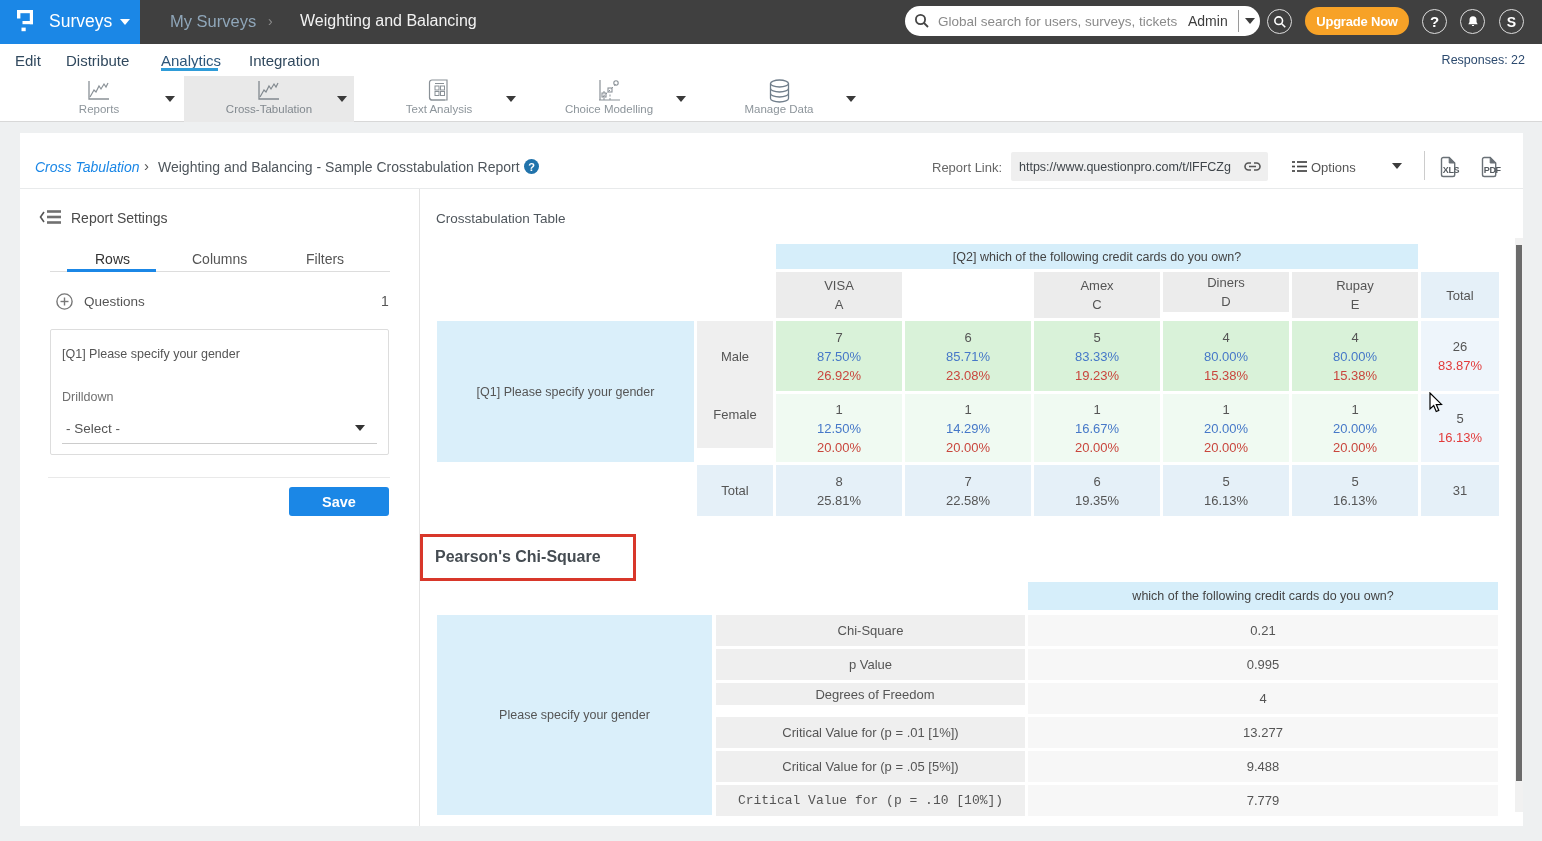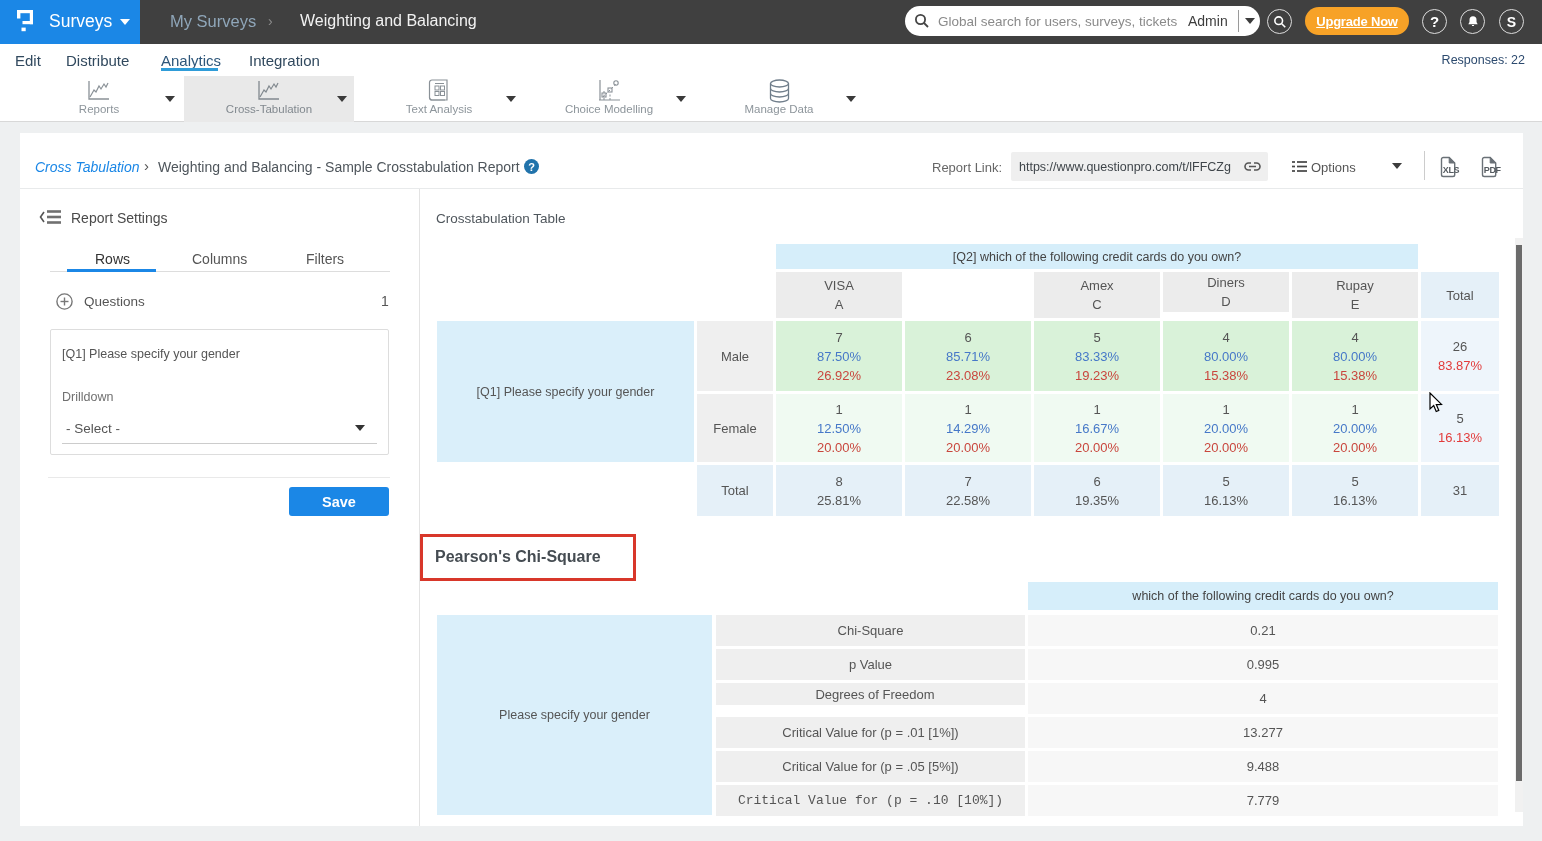--- a/index.html
+++ b/index.html
@@ -43,21 +43,21 @@
 <span class="abs" style="left:1188px;top:13px;font-size:14px;color:#3d3d3d;">Admin</span>
 <div class="abs" style="left:1238px;top:10px;width:1px;height:22px;background:#9a9a9a;"></div>
 <div class="caret" style="left:1245px;top:18px;"></div>
 
 <div class="circbtn" style="left:1267px;">
     <svg width="14" height="14" viewBox="0 0 16 16">
       <circle cx="6.5" cy="6.5" r="4.4" fill="none" stroke="#fff" stroke-width="1.8"></circle>
       <line x1="10" y1="10" x2="14" y2="14" stroke="#fff" stroke-width="1.8"></line>
     </svg>
   </div>
-<div class="abs" style="left:1305px;top:7px;width:104px;height:28px;background:#f7a227;border-radius:14px;color:#fff;font-size:13px;font-weight:bold;letter-spacing:-0.2px;display:flex;align-items:center;justify-content:center;text-decoration:underline;">Upgrade Now</div>
+<div class="abs" style="left:1305px;top:7px;width:104px;height:28px;background:#f7a227;border-radius:14px;color:#fff;font-size:13px;font-weight:bold;letter-spacing:-0.2px;display:flex;align-items:center;justify-content:center;">Upgrade Now</div>
 <div class="circbtn" style="left:1422px;font-size:15px;">?</div>
 <div class="circbtn" style="left:1460px;">
     <svg width="14" height="14" viewBox="0 0 24 24">
       <path fill="#fff" d="M12 2a6 6 0 0 0-6 6v4l-2 4h16l-2-4V8a6 6 0 0 0-6-6zm-2 15a2 2 0 0 0 4 0z"></path>
     </svg>
   </div>
 <div class="circbtn" style="left:1499px;font-size:14px;">S</div>
 
 <div class="abs" style="left:0;top:44px;width:1542px;height:32px;background:#fff;"></div>
 <span class="abs" style="left:15px;top:52px;font-size:15px;color:#31495e;">Edit</span>
@@ -209,21 +209,21 @@
 <div class="cell" style="left:1163px;top:272px;width:126px;height:40px;background:#ececec;font-size:13px;">
     <span>Diners<br>D</span>
   </div>
 <div class="cell" style="left:1292px;top:272px;width:126px;height:46px;background:#ececec;font-size:13px;">
     <span>Rupay<br>E</span>
   </div>
 <div class="cell" style="left:1421px;top:272px;width:78px;height:46px;background:#e5f0f8;font-size:13px;">Total</div>
 
 <div class="cell" style="left:437px;top:321px;width:257px;height:141px;background:#daeffa;font-size:12.5px;">[Q1] Please specify your gender</div>
 <div class="cell" style="left:697px;top:321px;width:76px;height:70px;background:#efefef;font-size:13px;">Male</div>
-<div class="cell" style="left:697px;top:394px;width:76px;height:68px;background:#efefef;font-size:13px;">Female</div>
+<div class="cell" style="left:697px;top:380px;width:76px;height:68px;background:#efefef;font-size:13px;">Female</div>
 <div class="cell" style="left:697px;top:465px;width:76px;height:51px;background:#e5f0f8;font-size:13px;">Total</div>
 
 <div class="cell male" style="left:776px;top:321px;width:126px;height:70px;">
     <span>7<br><b1>87.50%</b1><br><r1>26.92%</r1></span>
   </div>
 <div class="cell male" style="left:905px;top:321px;width:126px;height:70px;">
     <span>6<br><b1>85.71%</b1><br><r1>23.08%</r1></span>
   </div>
 <div class="cell male" style="left:1034px;top:321px;width:126px;height:70px;">
     <span>5<br><b1>83.33%</b1><br><r1>19.23%</r1></span>

